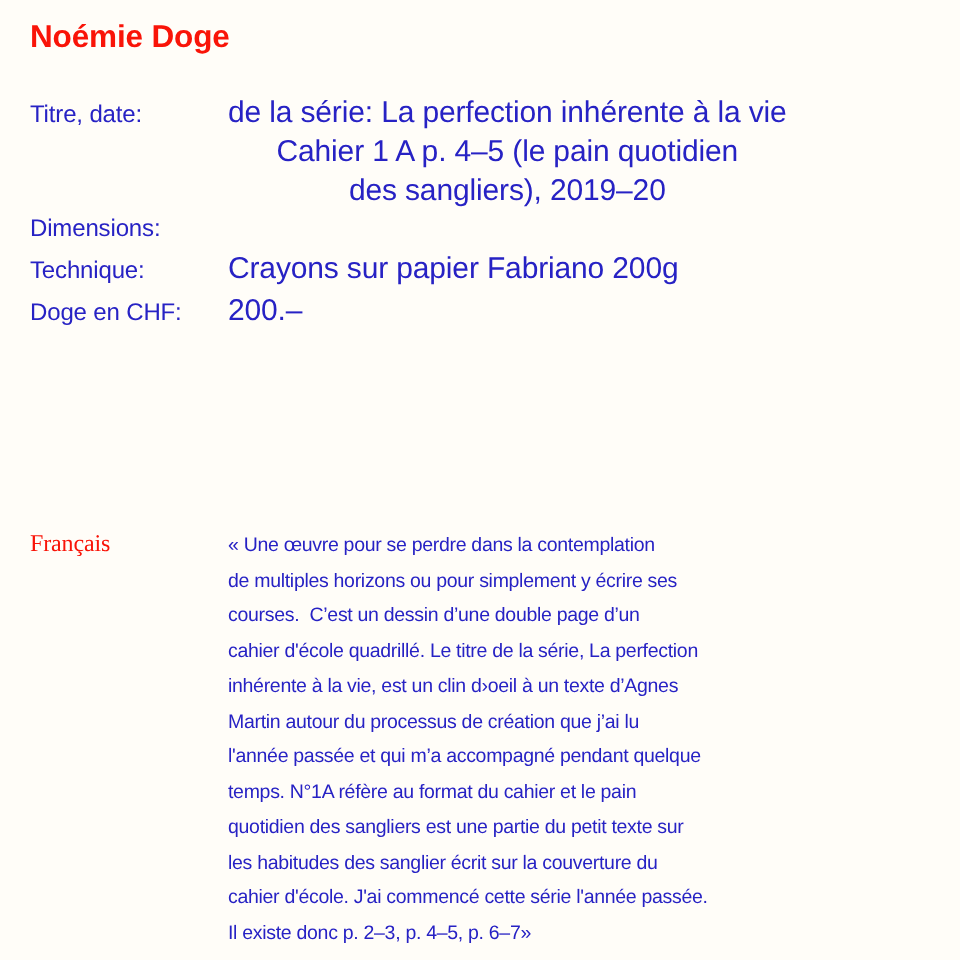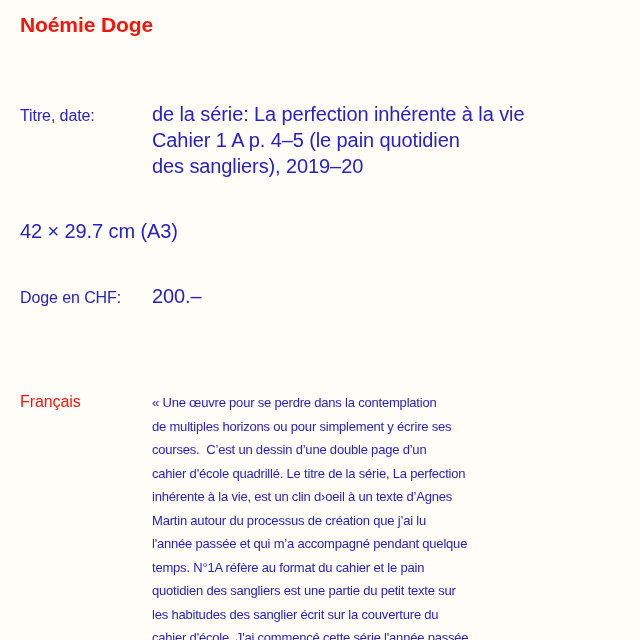--- a/index.html
+++ b/index.html
@@ -19,37 +19,38 @@
   .page{position:absolute;inset:0;padding-left:48px;}
   .artist-name{
     position:absolute;left:20px;top:13px;margin:0;
     font-size:21px;font-weight:600;letter-spacing:-0.1px;
     color:var(--red);
   }
   .meta{
     position:absolute;left:20px;top:62px;right:8px;
   }
   .row{
-    display:flex;align-items:baseline;margin-top:39px;
+    display:flex;align-items:baseline;
   }
   .label{
     flex:0 0 132px;width:132px;
     font-size:16px;line-height:26px;letter-spacing:-0.1px;
     color:var(--blue);
   }
   .label.red{color:var(--red);}
   .value{
     font-size:20px;line-height:26px;letter-spacing:-0.1px;
     color:var(--blue);
     white-space:pre-wrap;
+    text-align:center;
   }
   .description{
     position:absolute;left:20px;top:351px;right:8px;
   }
-  .description .label{line-height:23.5px;}
+  .description .label{line-height:23.5px;font-family:Liberation Serif, serif;}
   .description-text{
     font-size:13px;line-height:23.5px;letter-spacing:-0.2px;
     color:var(--blue);
     white-space:pre-wrap;
     width:480px;
   }
 </style>
 </head>
 <body>
 
@@ -58,21 +59,25 @@
   <h1 class="artist-name">Noémie Doge</h1>
 
   <div class="meta">
     <div class="row">
       <div class="label">Titre, date:</div>
       <div class="value">de la série: La perfection inhérente à la vie
 Cahier 1 A p. 4–5 (le pain quotidien
 des sangliers), 2019–20</div>
     </div>
     <div class="row">
-      <div class="value">42 × 29.7 cm (A3)</div>
+      <div class="label">Dimensions:</div>
+    </div>
+    <div class="row">
+      <div class="label">Technique:</div>
+      <div class="value">Crayons sur papier Fabriano 200g</div>
     </div>
     <div class="row">
       <div class="label">Doge en CHF:</div>
       <div class="value">200.–</div>
     </div>
   </div>
 
   <div class="description row">
     <div class="label red">Français</div>
     <div class="description-text">« Une œuvre pour se perdre dans la contemplation

